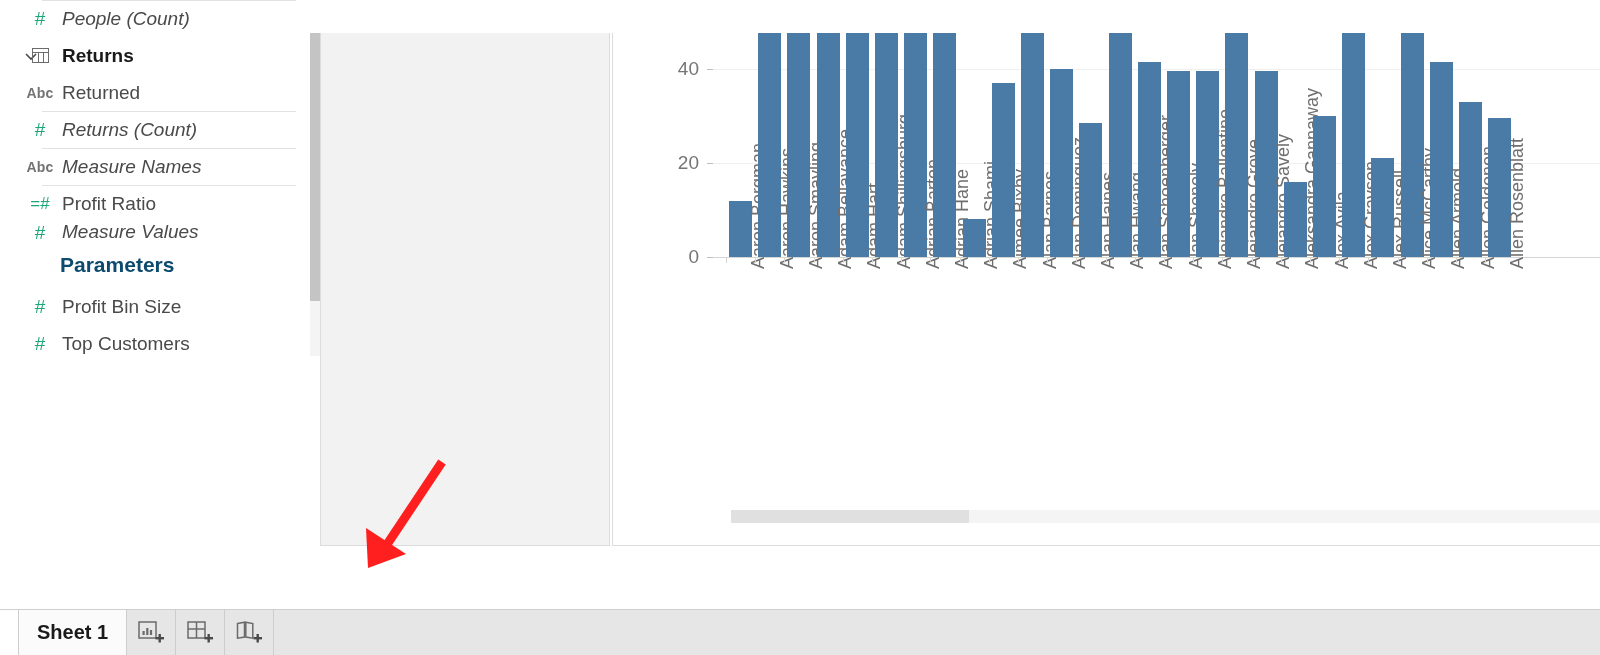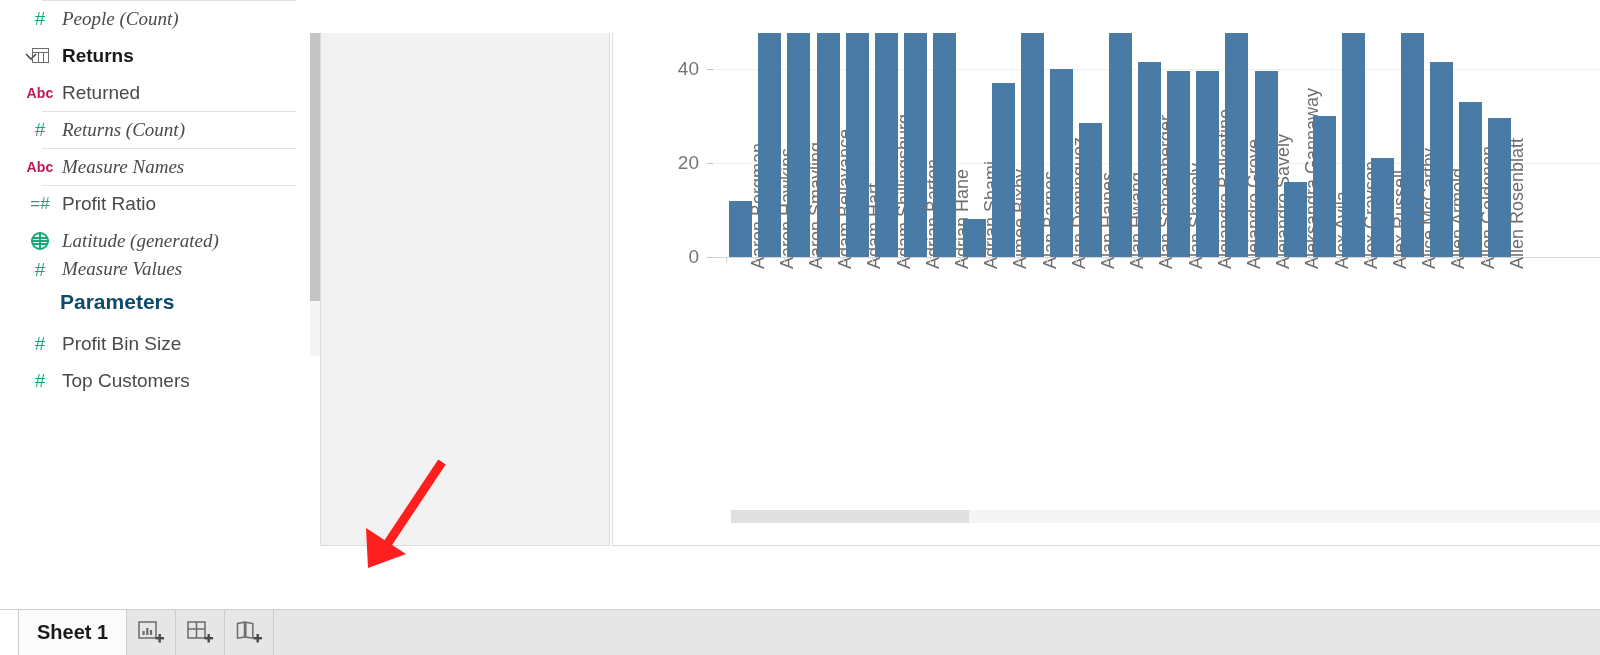--- a/index.html
+++ b/index.html
@@ -17,26 +17,26 @@
   }
   .field-row{
     position:relative;height:37px;display:flex;align-items:center;
     padding-left:18px;box-sizing:border-box;
   }
   .field-row .ico{
     width:44px;flex:0 0 44px;text-align:center;
     font-size:19px;line-height:1;color:#1ca777;
     display:flex;align-items:center;justify-content:center;
   }
-  .field-row .ico.abc{font-size:14px;color:#be185d;font-weight:600;letter-spacing:.2px;}
+  .field-row .ico.abc{font-size:14px;color:#737373;font-weight:600;letter-spacing:.2px;}
   .field-row .ico.tbl{color:#5a5a5a;font-size:16px;}
   .field-row .lbl{
     font-size:19px;color:#4a4a4a;white-space:nowrap;
   }
-  .field-row .lbl.ital{font-style:italic;font-family:Liberation Serif, serif;}
+  .field-row .lbl.ital{font-style:italic;}
   .field-row .lbl.bold{font-weight:bold;color:#1a1a1a;font-style:normal;}
   .sep{
     position:absolute;left:42px;right:14px;height:1px;background:#e2e2e2;
   }
   .caret{
     position:absolute;left:24px;top:50%;transform:translateY(-50%);
     width:14px;height:14px;
   }
   .param-head{
     font-size:21px;font-weight:bold;color:#0c4a6e;
@@ -151,28 +151,20 @@
       </div>
       <div class="field-row">
         <div class="sep" style="top: 0px;"></div>
         <span class="ico abc">Abc</span>
         <span class="lbl ital">Measure Names</span>
       </div>
       <div class="field-row">
         <div class="sep" style="top: 0px;"></div>
         <span class="ico" style="font-size: 17px;">=#</span>
         <span class="lbl">Profit Ratio</span>
-      </div>
-      <div class="field-row">
-        <span class="ico">
-          <span class="globe">
-            <span class="globe-h2"></span>
-          </span>
-        </span>
-        <span class="lbl ital">Latitude (generated)</span>
       </div>
       <div class="field-row" style="height: 20px; overflow: hidden;">
         <span class="ico">#</span>
         <span class="lbl ital">Measure Values</span>
       </div>
     </div>
   <div class="field-row" style="height:46px;">
     <span class="param-head">Parameters</span>
   </div>
   <div id="param-list">

